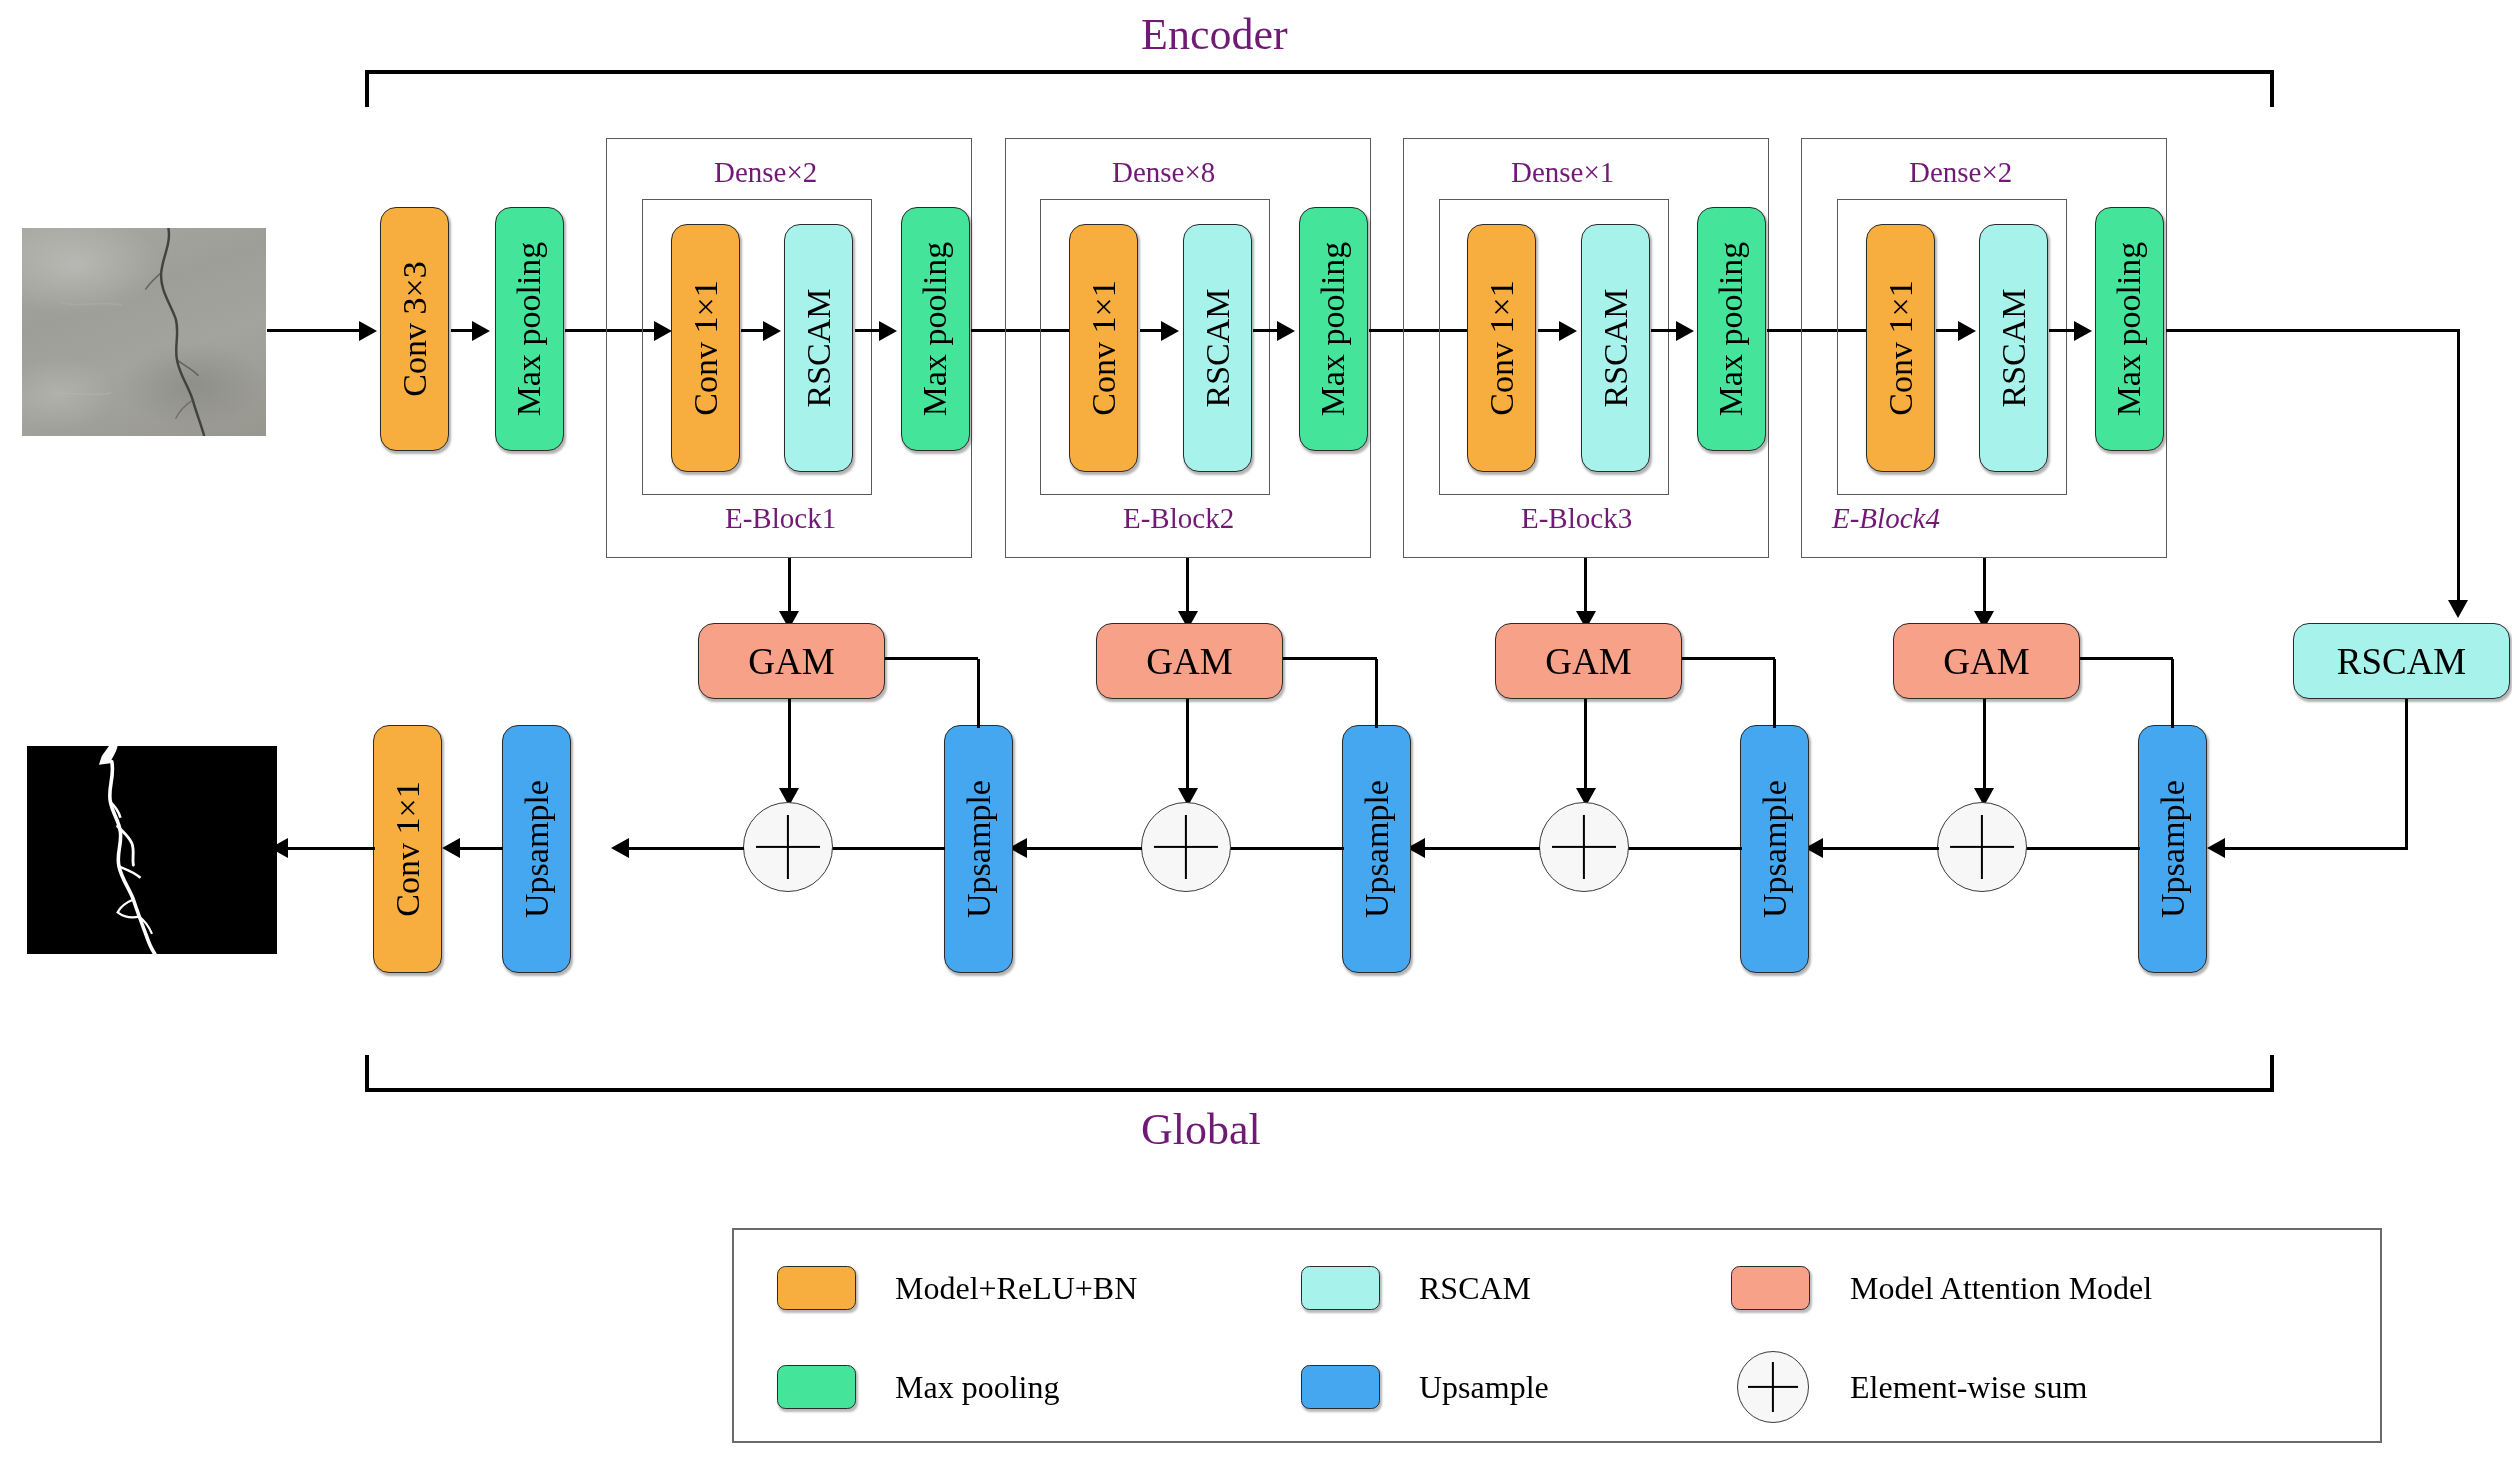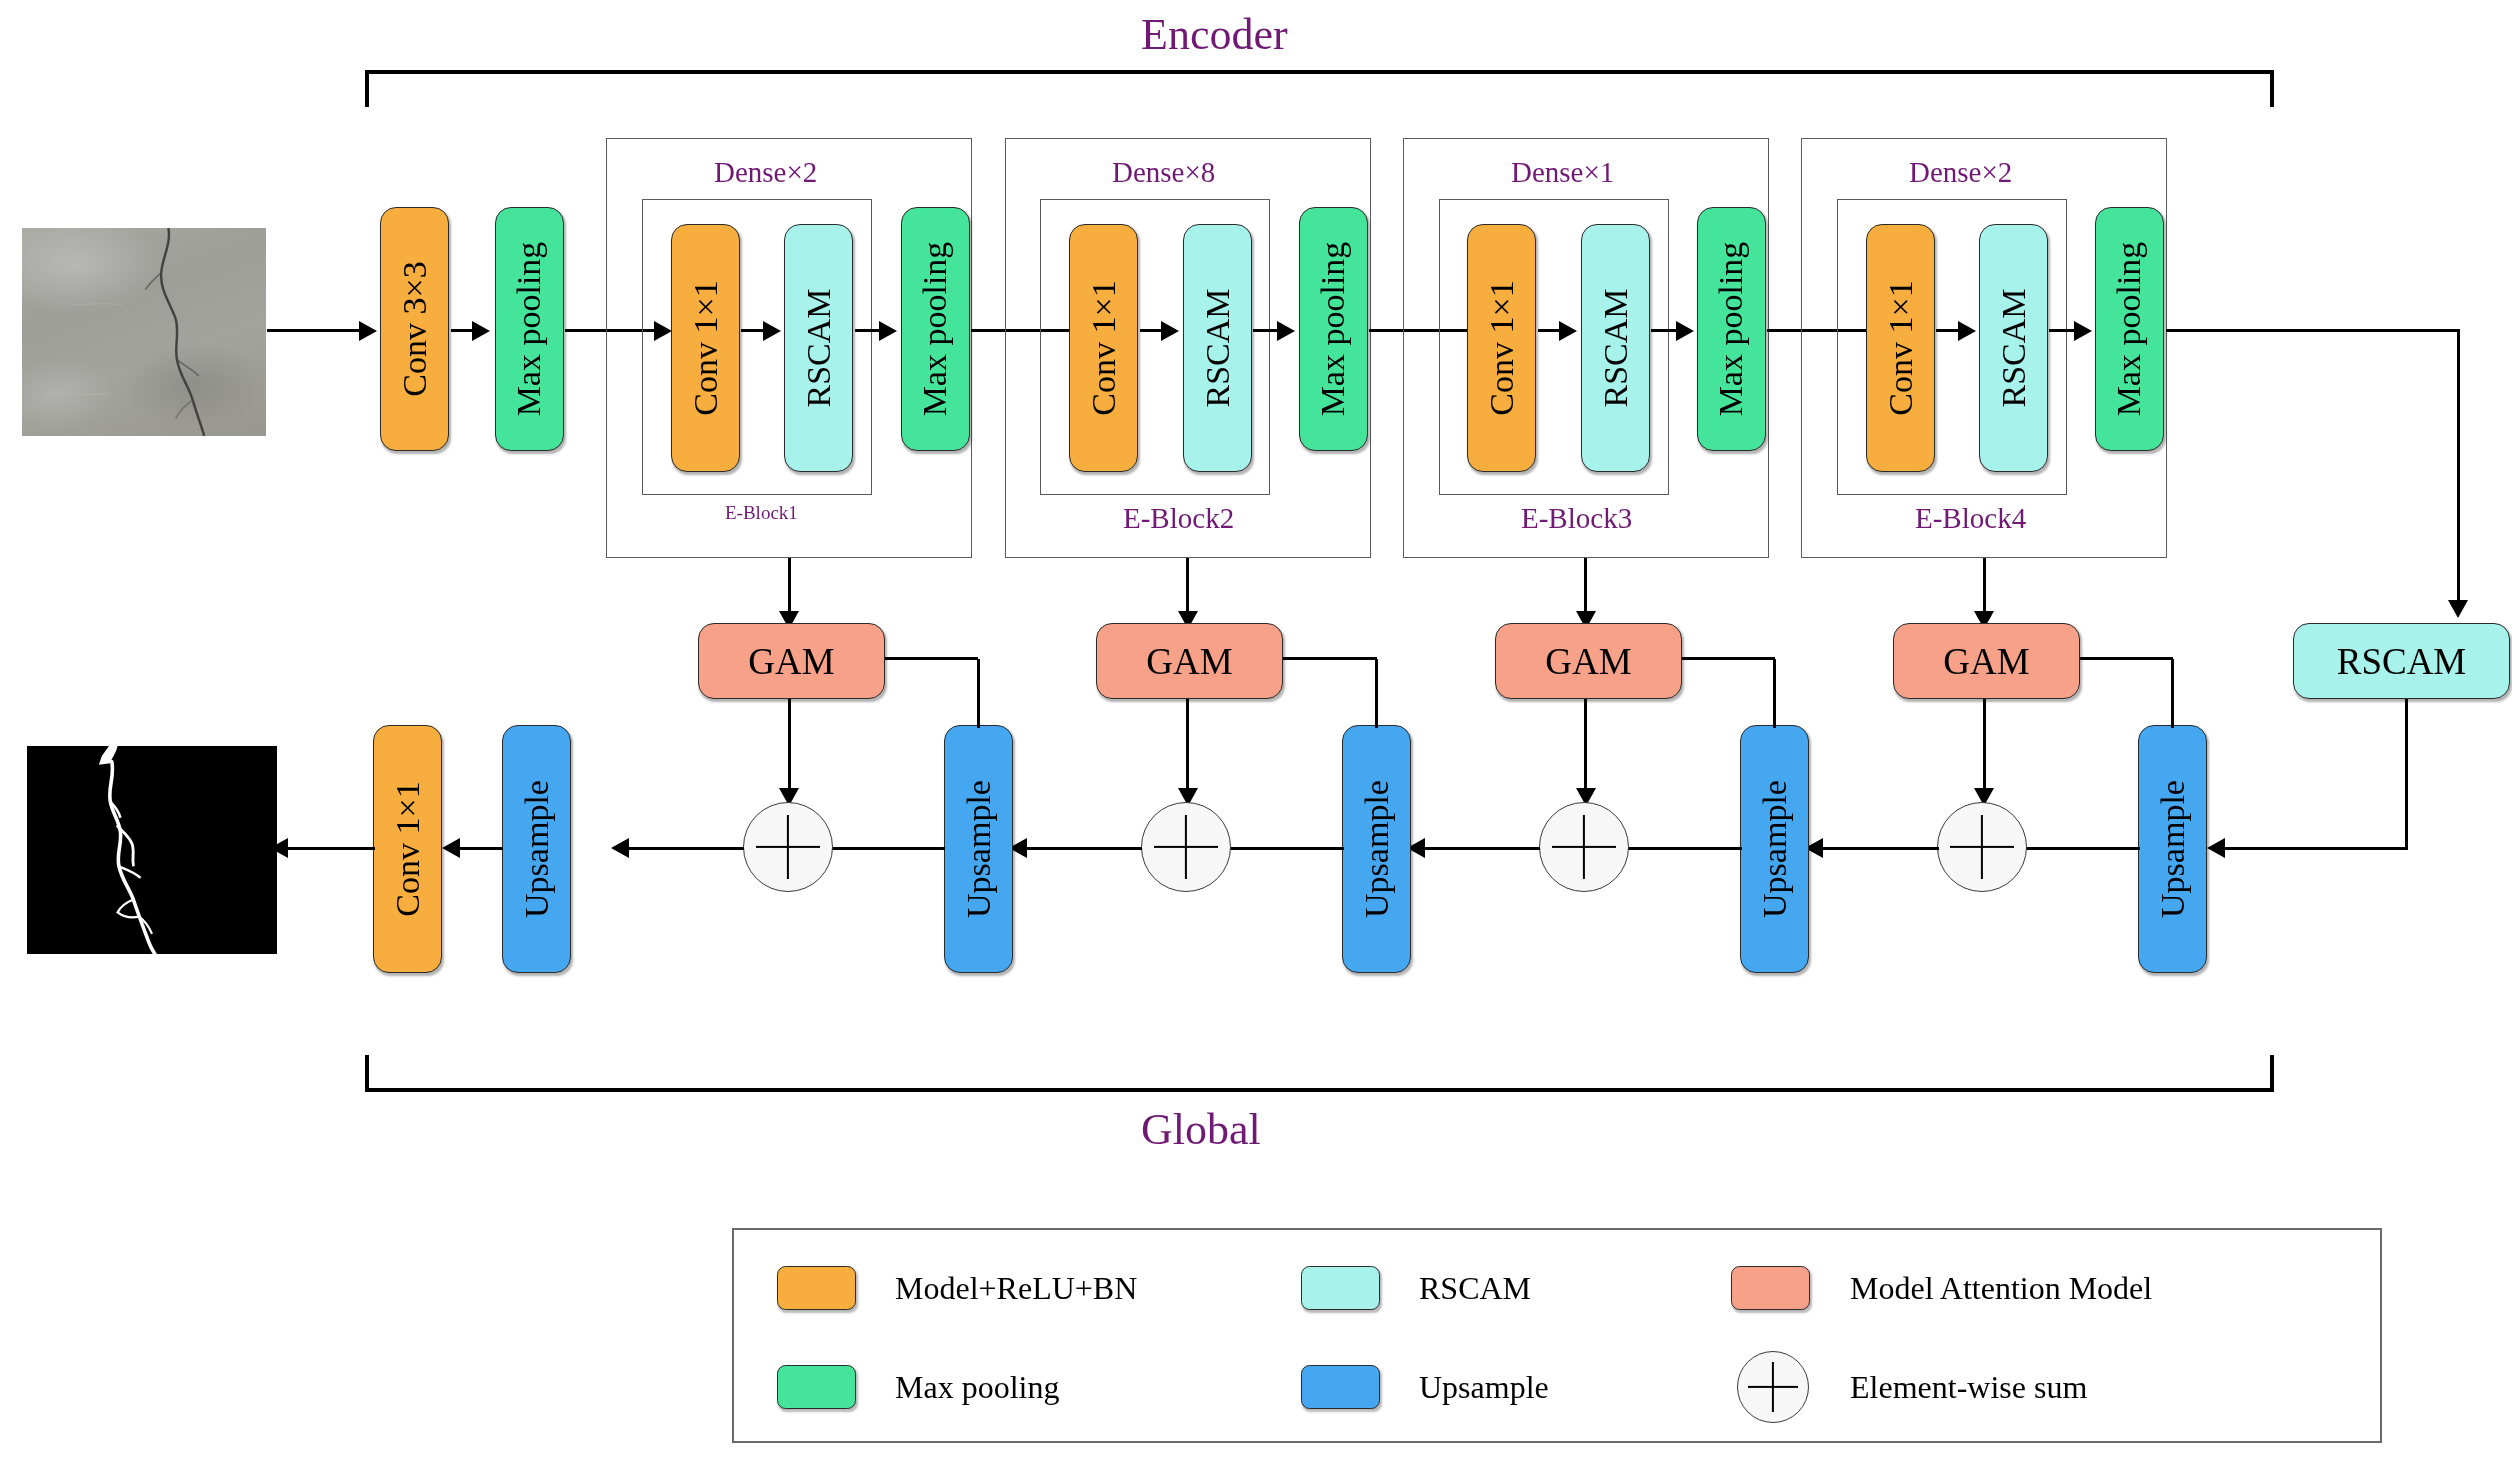--- a/index.html
+++ b/index.html
@@ -139,21 +139,21 @@
 
   <div class="pill vert c-rscam" style="left:784px;top:224px;width:69px;height:248px;">
     <span class="lbl" style="font-size:34px;">RSCAM</span>
   </div>
   <div class="hline" style="left:855px;top:329px;width:29px;"></div>
   <div class="ar-r" style="left:879px;top:321px;"></div>
 
   <div class="pill vert c-pool" style="left:901px;top:207px;width:69px;height:244px;">
     <span class="lbl" style="font-size:34px;">Max pooling</span>
   </div>
-  <div class="tlabel" style="left:725px;top:502px;font-size:19px;">E-Block1</div>
+  <div class="tlabel" style="left:725px;top:502px;font-size:29px;">E-Block1</div>
 
   <div class="hline" style="left:971px;top:329px;width:108px;"></div>
   <div class="ar-r" style="left:1074px;top:321px;"></div>
 
   <div class="vline" style="left:788px;top:558px;height:68px;"></div>
   <div class="ar-d" style="left:779px;top:611px;"></div>
 
   <div class="box" style="left:1005px;top:138px;width:366px;height:420px;"></div>
   <div class="tlabel" style="left:1112px;top:156px;font-size:29px;">Dense×8</div>
   <div class="box" style="left:1040px;top:199px;width:230px;height:296px;"></div>
@@ -218,21 +218,21 @@
 
   <div class="pill vert c-rscam" style="left:1979px;top:224px;width:69px;height:248px;">
     <span class="lbl" style="font-size:34px;">RSCAM</span>
   </div>
   <div class="hline" style="left:2049px;top:329px;width:29px;"></div>
   <div class="ar-r" style="left:2074px;top:321px;"></div>
 
   <div class="pill vert c-pool" style="left:2095px;top:207px;width:69px;height:244px;">
     <span class="lbl" style="font-size:34px;">Max pooling</span>
   </div>
-  <div class="tlabel" style="left:1915px;top:502px;font-size:29px;">E-Block4</div>
+  <div class="tlabel" style="left:1832px;top:502px;font-size:29px;font-style:italic;">E-Block4</div>
 
   <div class="vline" style="left:1983px;top:558px;height:68px;"></div>
   <div class="ar-d" style="left:1974px;top:611px;"></div>
 
   <div class="hline" style="left:2166px;top:329px;width:294px;"></div>
   <div class="vline" style="left:2457px;top:329px;height:283px;"></div>
   <div class="ar-d" style="left:2448px;top:600px;"></div>
 
   <div class="pill c-rscam" style="left:2293px;top:623px;width:217px;height:76px;">
     <span class="lbl" style="font-size:37px;">RSCAM</span>

